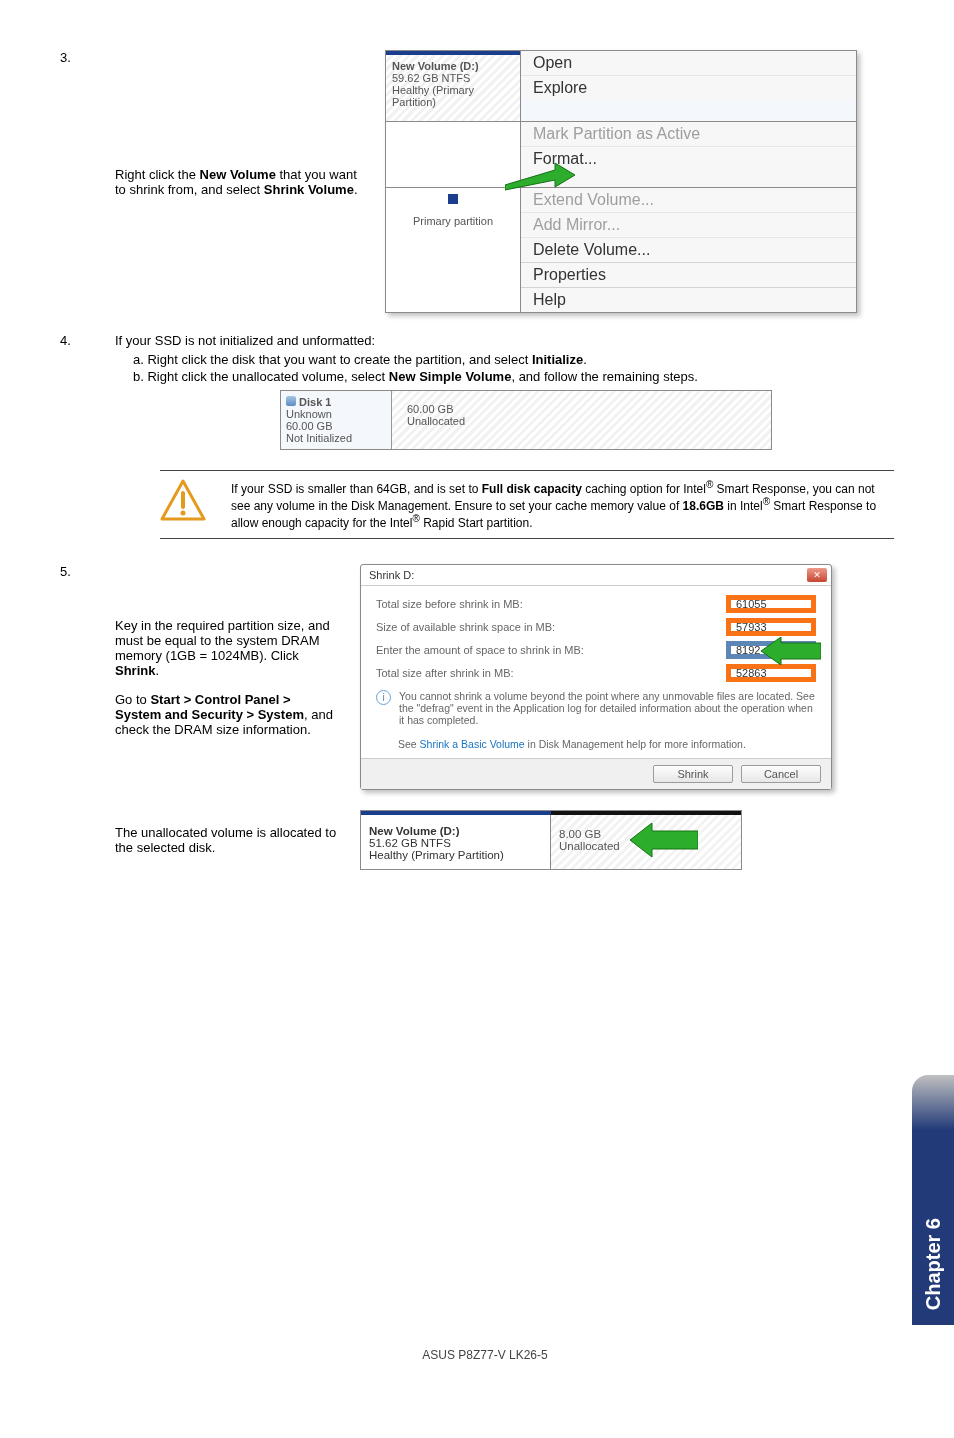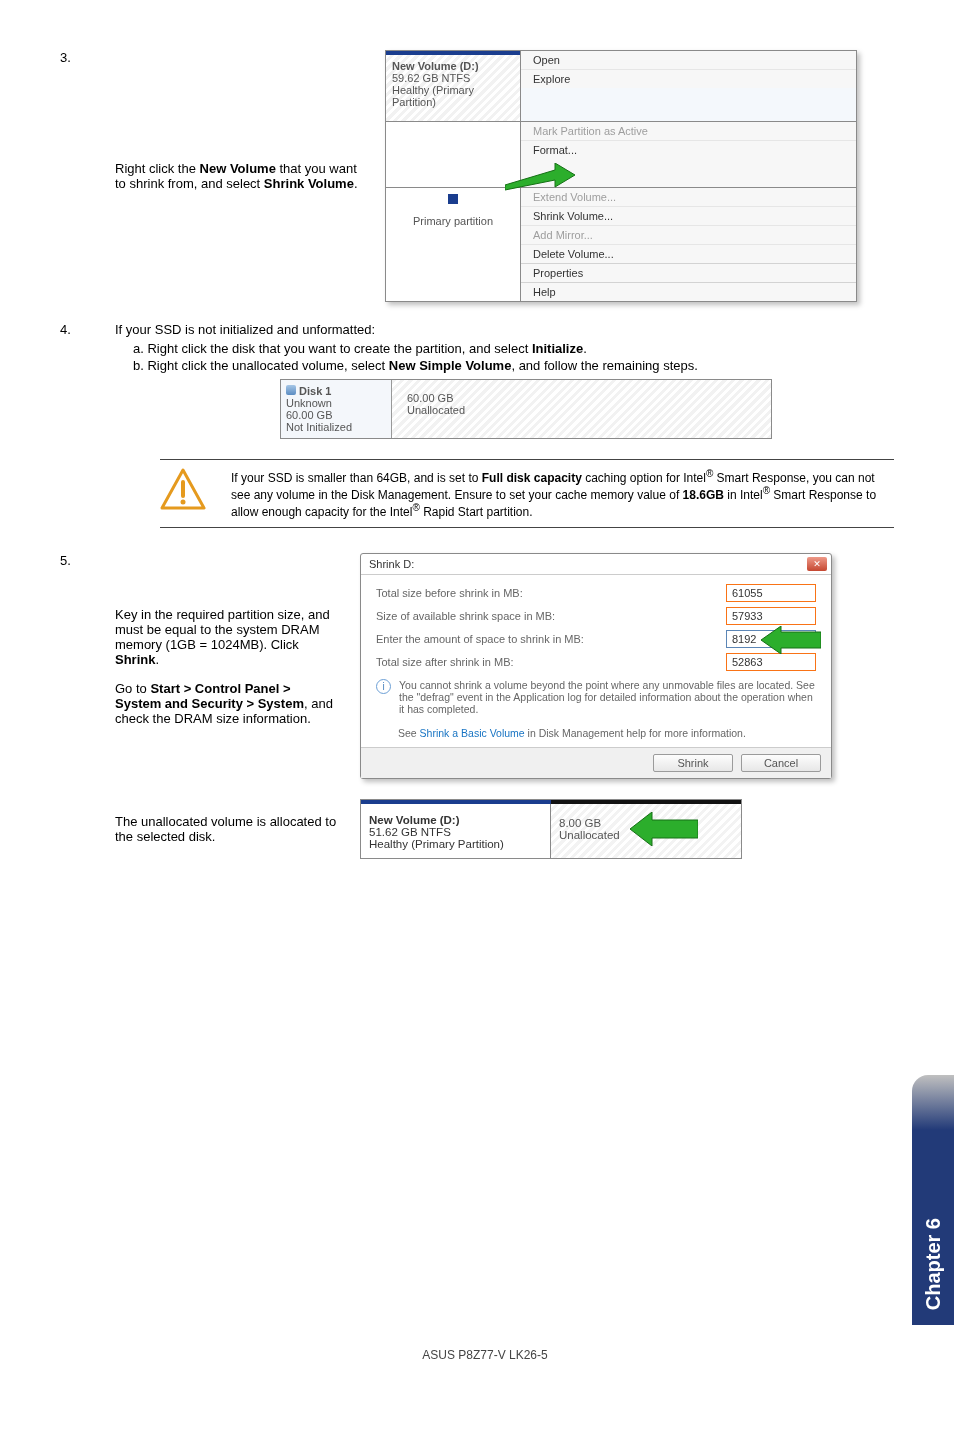--- a/index.html
+++ b/index.html
@@ -67,21 +67,21 @@
 .dm-hatched {
   background: repeating-linear-gradient(135deg, #f2f2f2 0, #f2f2f2 3px, #fff 3px, #fff 6px);
 }
 .dm-right-cell {
   flex: 1;
   background: #f4f8fc;
 }
 .ctx-menu {
   background: #f7f7f7;
   color: #333;
-  font-size: 11px;
+  font-size: 16px;
 }
 .ctx-menu .ctx-item {
   padding: 3px 12px;
   border-top: 1px solid #e6e6e6;
 }
 .ctx-menu .ctx-item:first-child { border-top: none; }
 .ctx-menu .ctx-item.disabled { color: #9e9e9e; }
 
 .arrow {
   display: inline-block;
@@ -127,21 +127,21 @@
 }
 .dlg-field-row {
   display: flex;
   justify-content: space-between;
   align-items: center;
   margin: 5px 0;
   color: #666;
 }
 .spin {
   width: 90px; height: 18px;
-  border: 1px solid #f97316;
+  border: 5px solid #f97316;
   background: #fff;
   font-size: 11px;
   color: #333;
   display: flex;
   align-items: center;
   padding-left: 5px;
   box-sizing: border-box;
 }
 .dlg-info {
   display: flex;
@@ -274,21 +274,20 @@
               <span style="width:10px;height:10px;background:#1a3d8e;display:inline-block;"></span>
               <span>Primary partition</span>
               <span class="arrow" style="position:absolute;right:-55px;top:-25px;">
                 <svg width="70" height="30">
                     <polygon points="0,22 50,7 50,0 70,12 50,24 50,17 0,27" fill="#2cae2c" stroke="#167016" stroke-width="1"></polygon>
                   </svg>
               </span>
             </div>
             <div class="dm-right-cell ctx-menu">
               <div class="ctx-item disabled">Extend Volume...</div>
-              <div class="ctx-item">Shrink Volume...</div>
               <div class="ctx-item disabled">Add Mirror...</div>
               <div class="ctx-item">Delete Volume...</div>
               <div class="ctx-item" style="border-top:1px solid #d3d3d3;">Properties</div>
               <div class="ctx-item" style="border-top:1px solid #d3d3d3;">Help</div>
             </div>
           </div>
         </div>
       </div>
     </div>
   </div>

